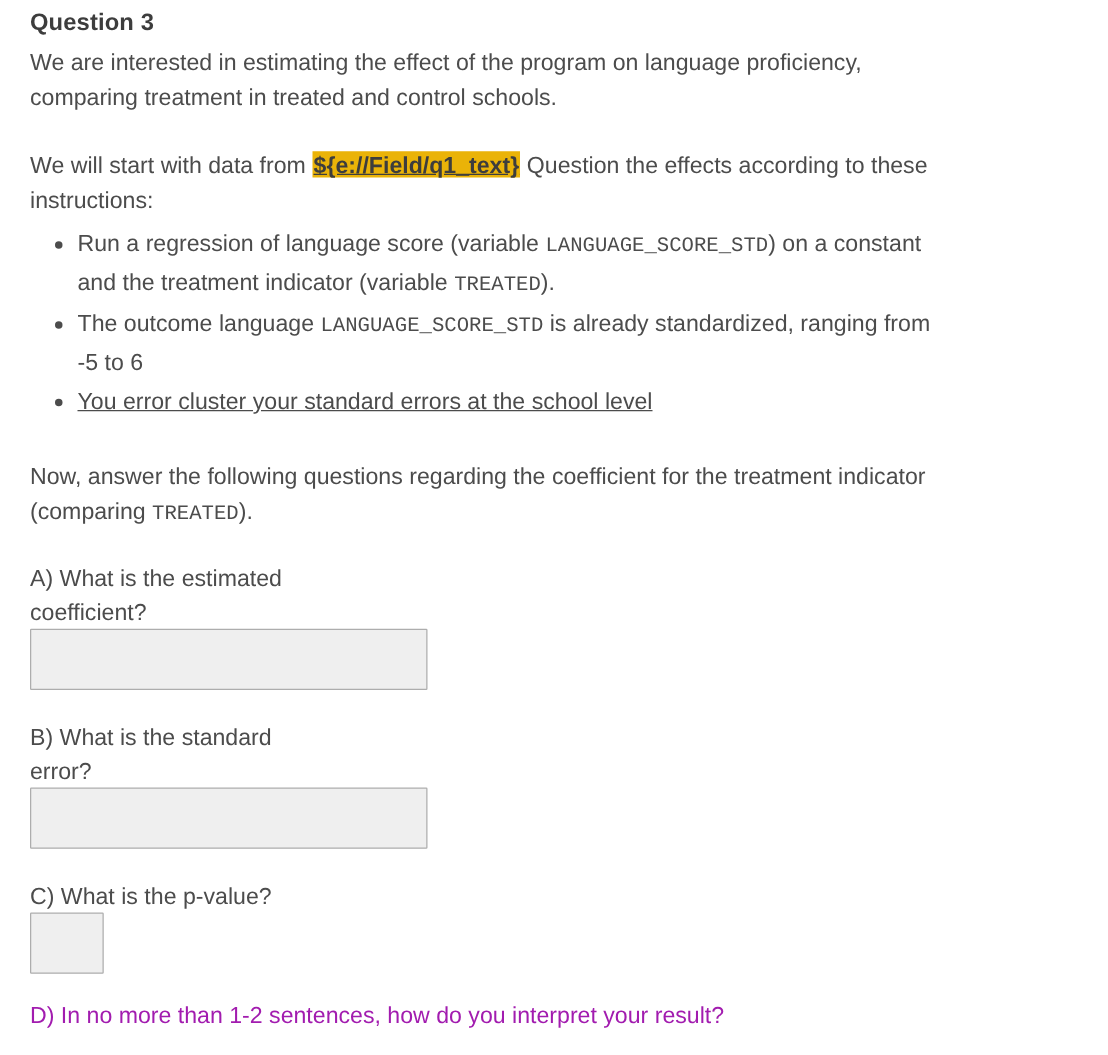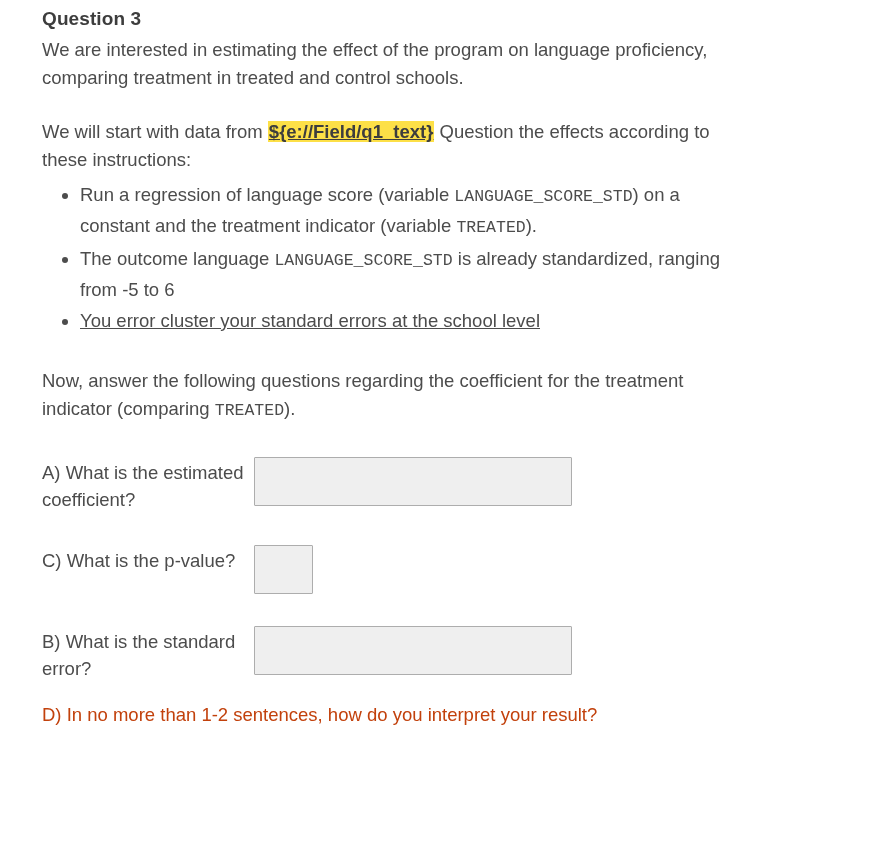--- a/index.html
+++ b/index.html
@@ -8,21 +8,21 @@
   }
   body {
     width: 886px;
     height: 844px;
     background: #ffffff;
     font-family: "Liberation Sans", sans-serif;
     color: #4c4c4c;
     overflow: hidden;
   }
   .page {
-    padding: 0 42px;
+    padding: 0 24px;
     box-sizing: border-box;
     width: 788px;
   }
   .q-title {
     font-size: 19px;
     font-weight: bold;
     color: #3d3d3d;
     margin: 8px 0 6px 0;
     letter-spacing: 0.1px;
   }
@@ -30,21 +30,21 @@
     font-size: 18.5px;
     line-height: 28px;
     color: #4c4c4c;
     margin: 0 0 0 0;
     max-width: 846px;
   }
   .para.spaced {
     margin-top: 26px;
   }
   .pipe-field {
-    background: #fde047;
+    background: #eab308;
     color: #3d3d3d;
     font-weight: bold;
     text-decoration: underline;
     padding: 0 1px;
   }
   ul.instructions {
     margin: 6px 0 0 0;
     padding-left: 38px;
     max-width: 846px;
   }
@@ -64,21 +64,22 @@
   }
   .underlined {
     text-decoration: underline;
   }
   .block-gap {
     height: 30px;
   }
   .qrow {
     display: flex;
     align-items: flex-start;
-    margin-top: 32px;
+    margin-top: 22px;
+    flex-direction: column;
   }
   .qrow .label {
     font-size: 18.5px;
     line-height: 27px;
     color: #4c4c4c;
     width: 212px;
     flex: 0 0 auto;
     padding-top: 2px;
   }
   .answer-box {
@@ -91,21 +92,21 @@
     width: 318px;
     height: 49px;
   }
   .box-sm {
     width: 59px;
     height: 49px;
   }
   .final-q {
     font-size: 18.5px;
     line-height: 27px;
-    color: #c2410c;
+    color: #a21caf;
   }
 </style>
 </head>
 <body>
 
 <div class="page">
 
   <div class="q-title">Question 3</div>
 
   <p class="para">We are interested in estimating the effect of the program on language proficiency, comparing treatment in treated and control schools.</p>
@@ -121,24 +122,24 @@
   <div class="block-gap"></div>
 
   <p class="para"><span>Now, answer the following questions regarding the coefficient for the treatment indicator (comparing </span><span class="mono">TREATED</span><span>).</span></p>
 
   <div class="qrow">
     <div class="label">A) What is the estimated coefficient?</div>
     <input class="answer-box box-lg" type="text" value="" style="">
   </div>
 
   <div class="qrow">
-    <div class="label">C) What is the p-value?</div>
-    <input class="answer-box box-sm" type="text" value="" style="">
+    <div class="label">B) What is the standard error?</div>
+    <input class="answer-box box-lg" type="text" value="" style="">
   </div>
 
   <div class="qrow">
-    <div class="label">B) What is the standard error?</div>
-    <input class="answer-box box-lg" type="text" value="" style="">
+    <div class="label">C) What is the p-value?</div>
+    <input class="answer-box box-sm" type="text" value="" style="">
   </div>
 
   <p class="final-q">D) In no more than 1-2 sentences, how do you interpret your result?</p>
 
 </div>
 
 </body></html>

